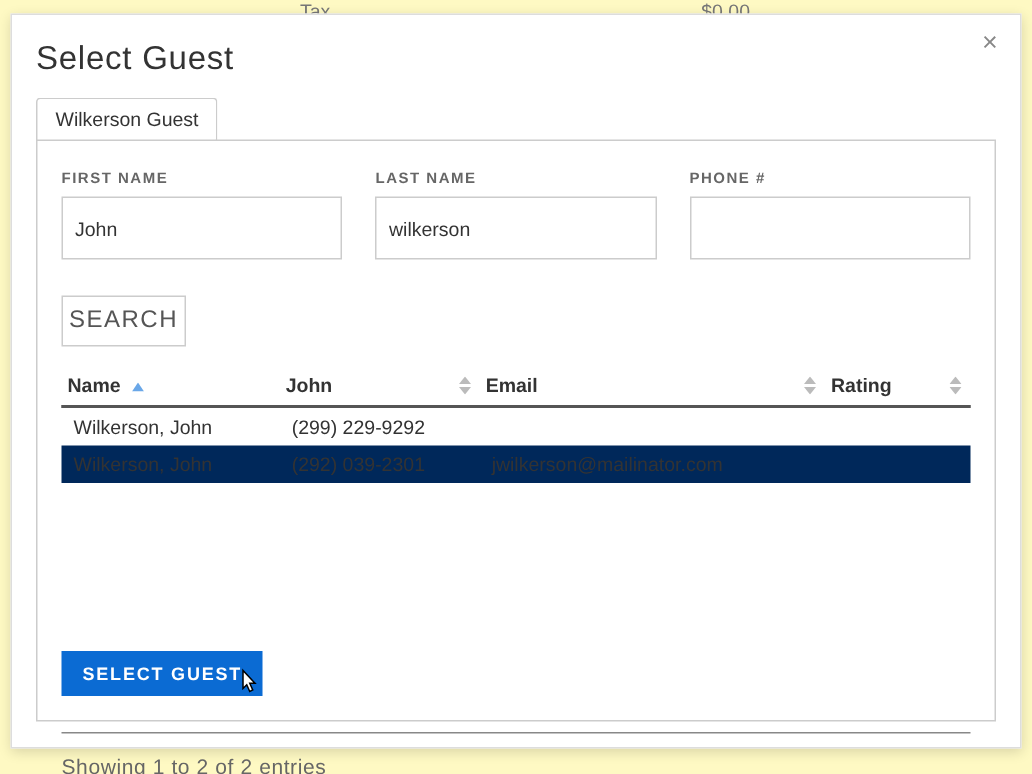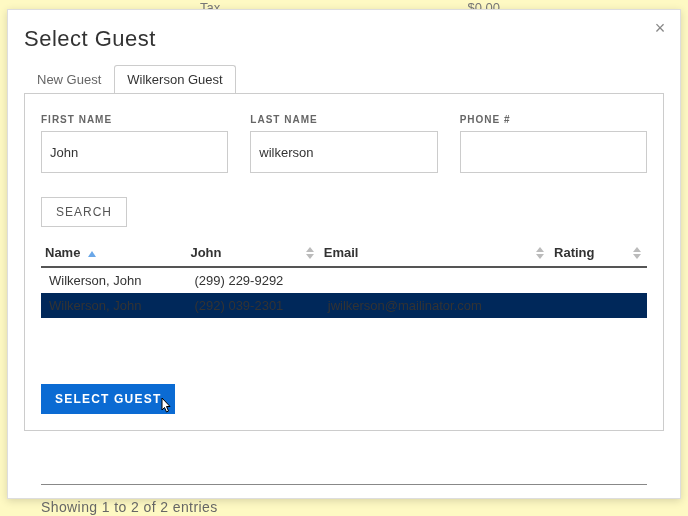--- a/index.html
+++ b/index.html
@@ -31,34 +31,34 @@
     border:1px solid transparent; border-bottom:none; position:relative; top:1px;
     background:transparent;
   }
   .tab.inactive { color:#666; }
   .tab.active {
     border:1px solid #ccc; border-bottom:1px solid #fff; background:#fff;
     border-radius:3px 3px 0 0; color:#333;
   }
   .tab-body {
     margin:0 16px 16px 16px; border:1px solid #ccc; padding:20px 16px 16px 16px;
-    height:338px; position:relative;
+    height:388px; position:relative;
   }
   .fields { display:flex; gap:22px; }
   .field { flex:1; }
   .field label {
     display:block; font-size:10px; letter-spacing:1px; color:#666;
     margin-bottom:6px; text-transform:uppercase; font-weight:600;
   }
   .field input {
     width:100%; height:28px; border:1px solid #ccc; padding:20px 8px;
     font-size:13px; color:#333; outline:none;
   }
   .search-btn {
-    margin-top:24px; padding:7px 14px; font-size:12px; letter-spacing:1px;
+    margin-top:24px; padding:7px 4px; font-size:16px; letter-spacing:1px;
     color:#555; background:#fff; border:1px solid #ccc; cursor:pointer;
   }
   table.results {
     width:100%; margin-top:12px; border-collapse:collapse; font-size:13px;
   }
   table.results thead th {
     text-align:left; font-weight:600; font-size:13px; color:#333;
     padding:6px 4px; border-bottom:2px solid #555; position:relative;
   }
   .sort-asc {
@@ -107,21 +107,20 @@
 
   <div class="modal">
 
     <div class="close-x">
       <span>×</span>
     </div>
 
     <h2 class="modal-title">Select Guest</h2>
 
     <div class="tabbar">
-      <div class="tab inactive">New Guest</div>
       <div class="tab active">Wilkerson Guest</div>
     </div>
 
     <div class="tab-body">
 
       <div class="fields">
         <div class="field">
           <label>FIRST NAME</label>
           <input type="text" value="John" style="">
         </div>

